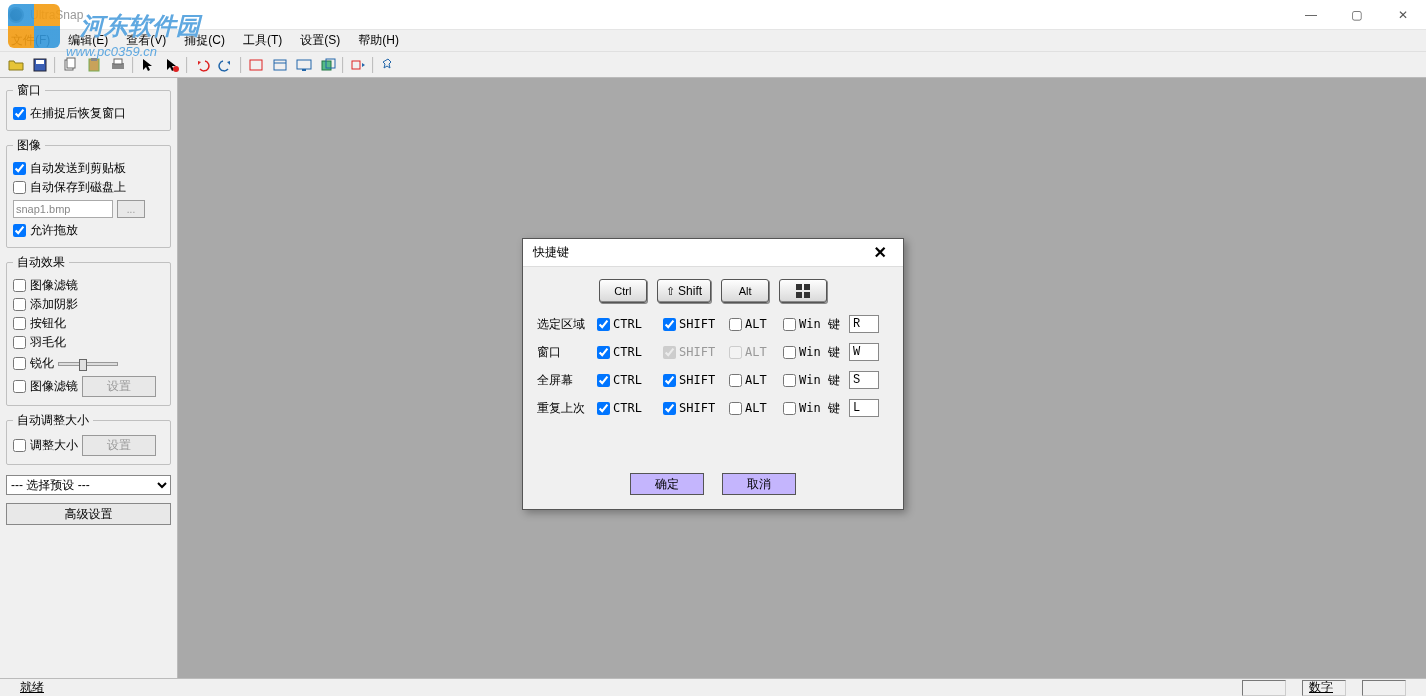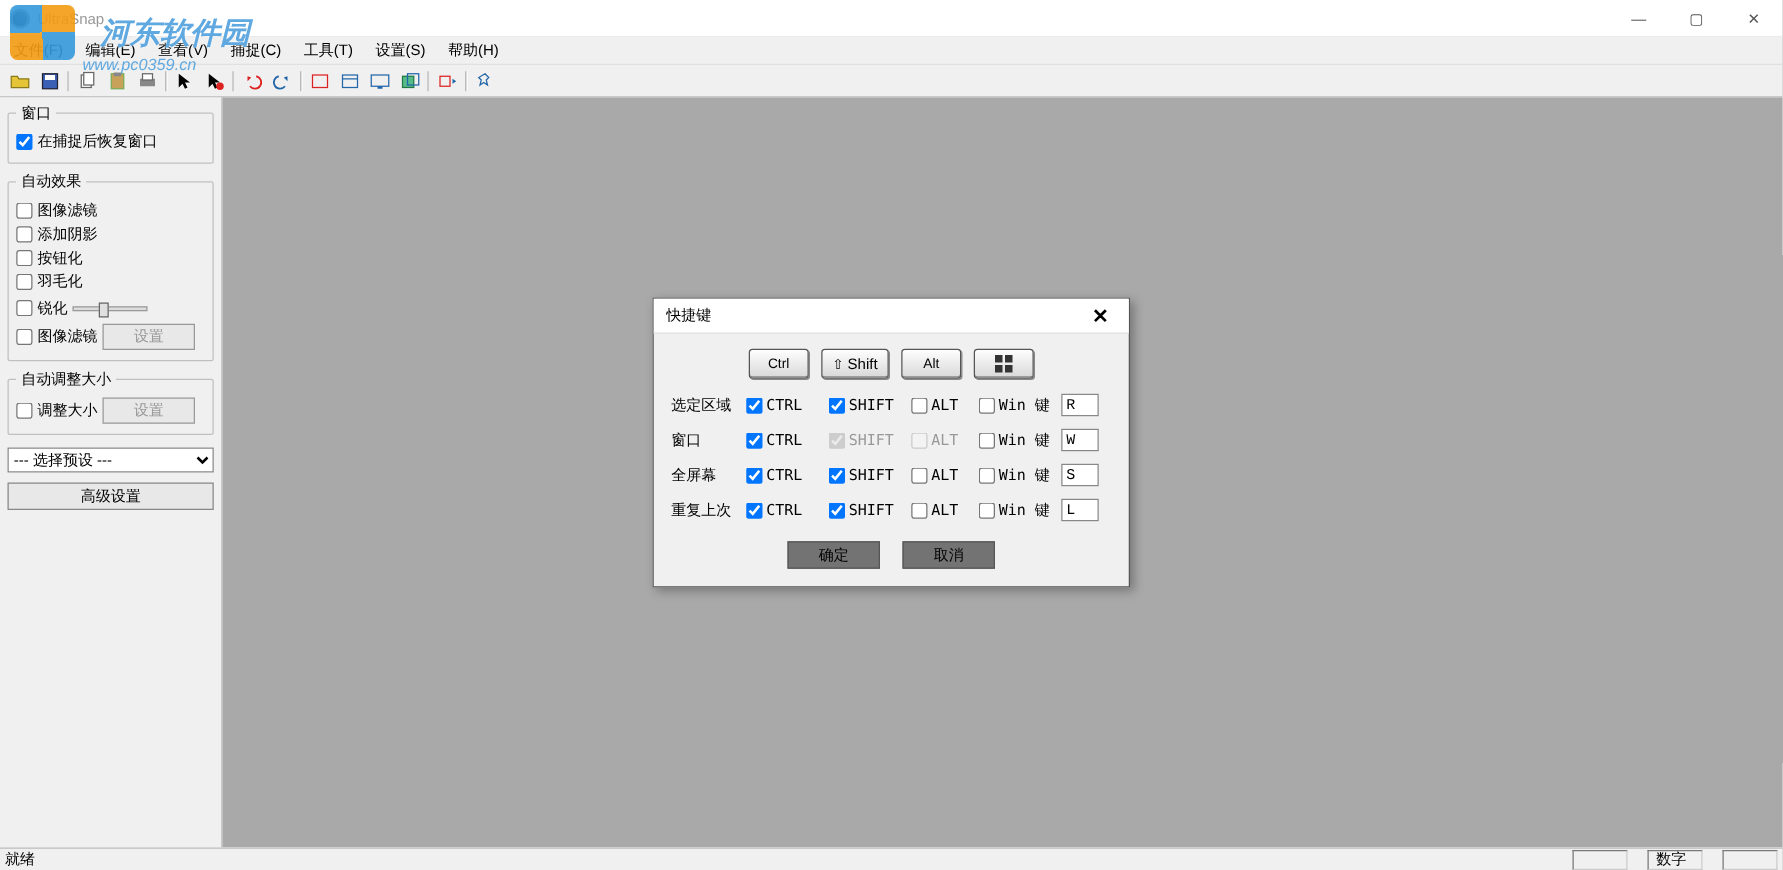--- a/index.html
+++ b/index.html
@@ -35,38 +35,38 @@
 .file-row { display: flex; gap: 4px; margin: 4px 0; }
 .file-row input[type=text] { width: 100px; height: 18px; font-size:11px; padding:0 2px; border:1px solid #aaa; background:#fff; color:#888; }
 .file-row .browse { width: 28px; height: 18px; border:1px solid #999; background:#e8e8e8; font-size:10px; }
 .slider-row { display:flex; align-items:center; gap:4px; margin:2px 0; }
 .slider-row .track { width:60px; height:4px; background:#ddd; border:1px solid #999; position:relative; }
 .slider-row .thumb { position:absolute; left:20px; top:-4px; width:8px; height:12px; background:#e0e0e0; border:1px solid #666; }
 .btn-inline { padding:1px 24px; border:1px solid #999; background:#e8e8e8; color:#888; }
 .sidebar select { width:100%; height:20px; margin:4px 0; border:1px solid #888; background:#fff; }
 .sidebar .adv-btn { width:100%; height:22px; border:1px solid #888; background:#e8e8e8; margin-top:4px; }
 
-.statusbar { position:absolute; bottom:0; left:0; right:0; height:18px; background:#f0f0f0; border-top:1px solid #bbb; display:flex; align-items:center; padding:0 4px; }
+.statusbar { position:absolute; bottom:0; left:0; right:0; height:18px; background:#f0f0f0; border-top:1px solid #bbb; display:flex; align-items:center; padding:0 20px;text-decoration:underline; }
 .statusbar .status-left { flex:1; }
 .statusbar .status-box { border:1px inset #ccc; padding:0 6px; margin-left:16px; min-width:44px; height:16px; display:flex; align-items:center; }
 
 
 .dialog { position:absolute; left:522px; top:238px; width:382px; background:#f0f0f0; border:1px solid #555; box-shadow:3px 3px 8px rgba(0,0,0,.3); z-index:200; }
 .dialog .dlg-title { height:28px; background:#fff; display:flex; align-items:center; padding:12px 10px; font-size:12px; border-bottom:1px solid #ddd; }
 .dialog .dlg-close { margin-left:auto; font-size:16px; font-weight:bold; cursor:default; padding:2px 6px; }
 .dialog .dlg-body { padding:12px 14px 14px 14px; }
 .keycap-row { display:flex; justify-content:center; gap:10px; margin-bottom:12px; }
 .keycap { display:inline-flex; align-items:center; justify-content:center; gap:3px; min-width:48px; height:24px; border:1px solid #555; border-radius:3px; background:linear-gradient(#fefefe,#d8d8d8); box-shadow:inset 0 -1px 0 #888, 1px 1px 0 #888; padding:0 8px; font-family:Arial; font-size:11px; }
 .hotkey-grid { display:grid; grid-template-columns:60px 66px 66px 54px 66px 36px; row-gap:10px; align-items:center; }
 .hk-label { font-size:12px; }
 .hk-ck { display:flex; align-items:center; gap:3px; font-family:"SimSun",monospace; font-size:12px; }
 .hk-ck input { width:13px; height:13px; }
 .hk-key { width:30px; height:18px; border:1px solid #888; background:#fff; font-family:"Courier New",monospace; font-size:12px; padding:0 3px; }
 .dlg-btns { display:flex; justify-content:center; gap:18px; margin-top:16px; }
-.dlg-btns button { width:74px; height:22px; border:1px solid #555; background:#737373; }
+.dlg-btns button { width:74px; height:22px; border:1px solid #555; background:#c4b5fd;margin-top:40px; }
 .disabled { color:#999; }
 
 svg { width:16px; height:16px; }
 </style>
 </head>
 <body>
 
 <div class="watermark">
   <div class="logo"></div>
   <div class="text">河东软件园</div>
@@ -191,20 +191,39 @@
 <div class="main">
   <div class="sidebar">
     <fieldset>
       <legend>窗口</legend>
       <label class="chk">
           <input type="checkbox" checked="" style="">
           <span>在捕捉后恢复窗口</span>
         </label>
     </fieldset>
 
+    <fieldset>
+      <legend>图像</legend>
+      <label class="chk">
+          <input type="checkbox" checked="" style="">
+          <span>自动发送到剪贴板</span>
+        </label>
+      <label class="chk">
+          <input type="checkbox" style="">
+          <span>自动保存到磁盘上</span>
+        </label>
+      <div class="file-row">
+        <input type="text" disabled="" value="snap1.bmp" style="">
+        <button class="browse disabled" disabled="">...</button>
+      </div>
+      <label class="chk">
+          <input type="checkbox" checked="" style="">
+          <span>允许拖放</span>
+        </label>
+    </fieldset>
 
     <fieldset>
       <legend>自动效果</legend>
       <label class="chk">
           <input type="checkbox" style="">
           <span>图像滤镜</span>
         </label>
       <label class="chk">
           <input type="checkbox" style="">
           <span>添加阴影</span>

